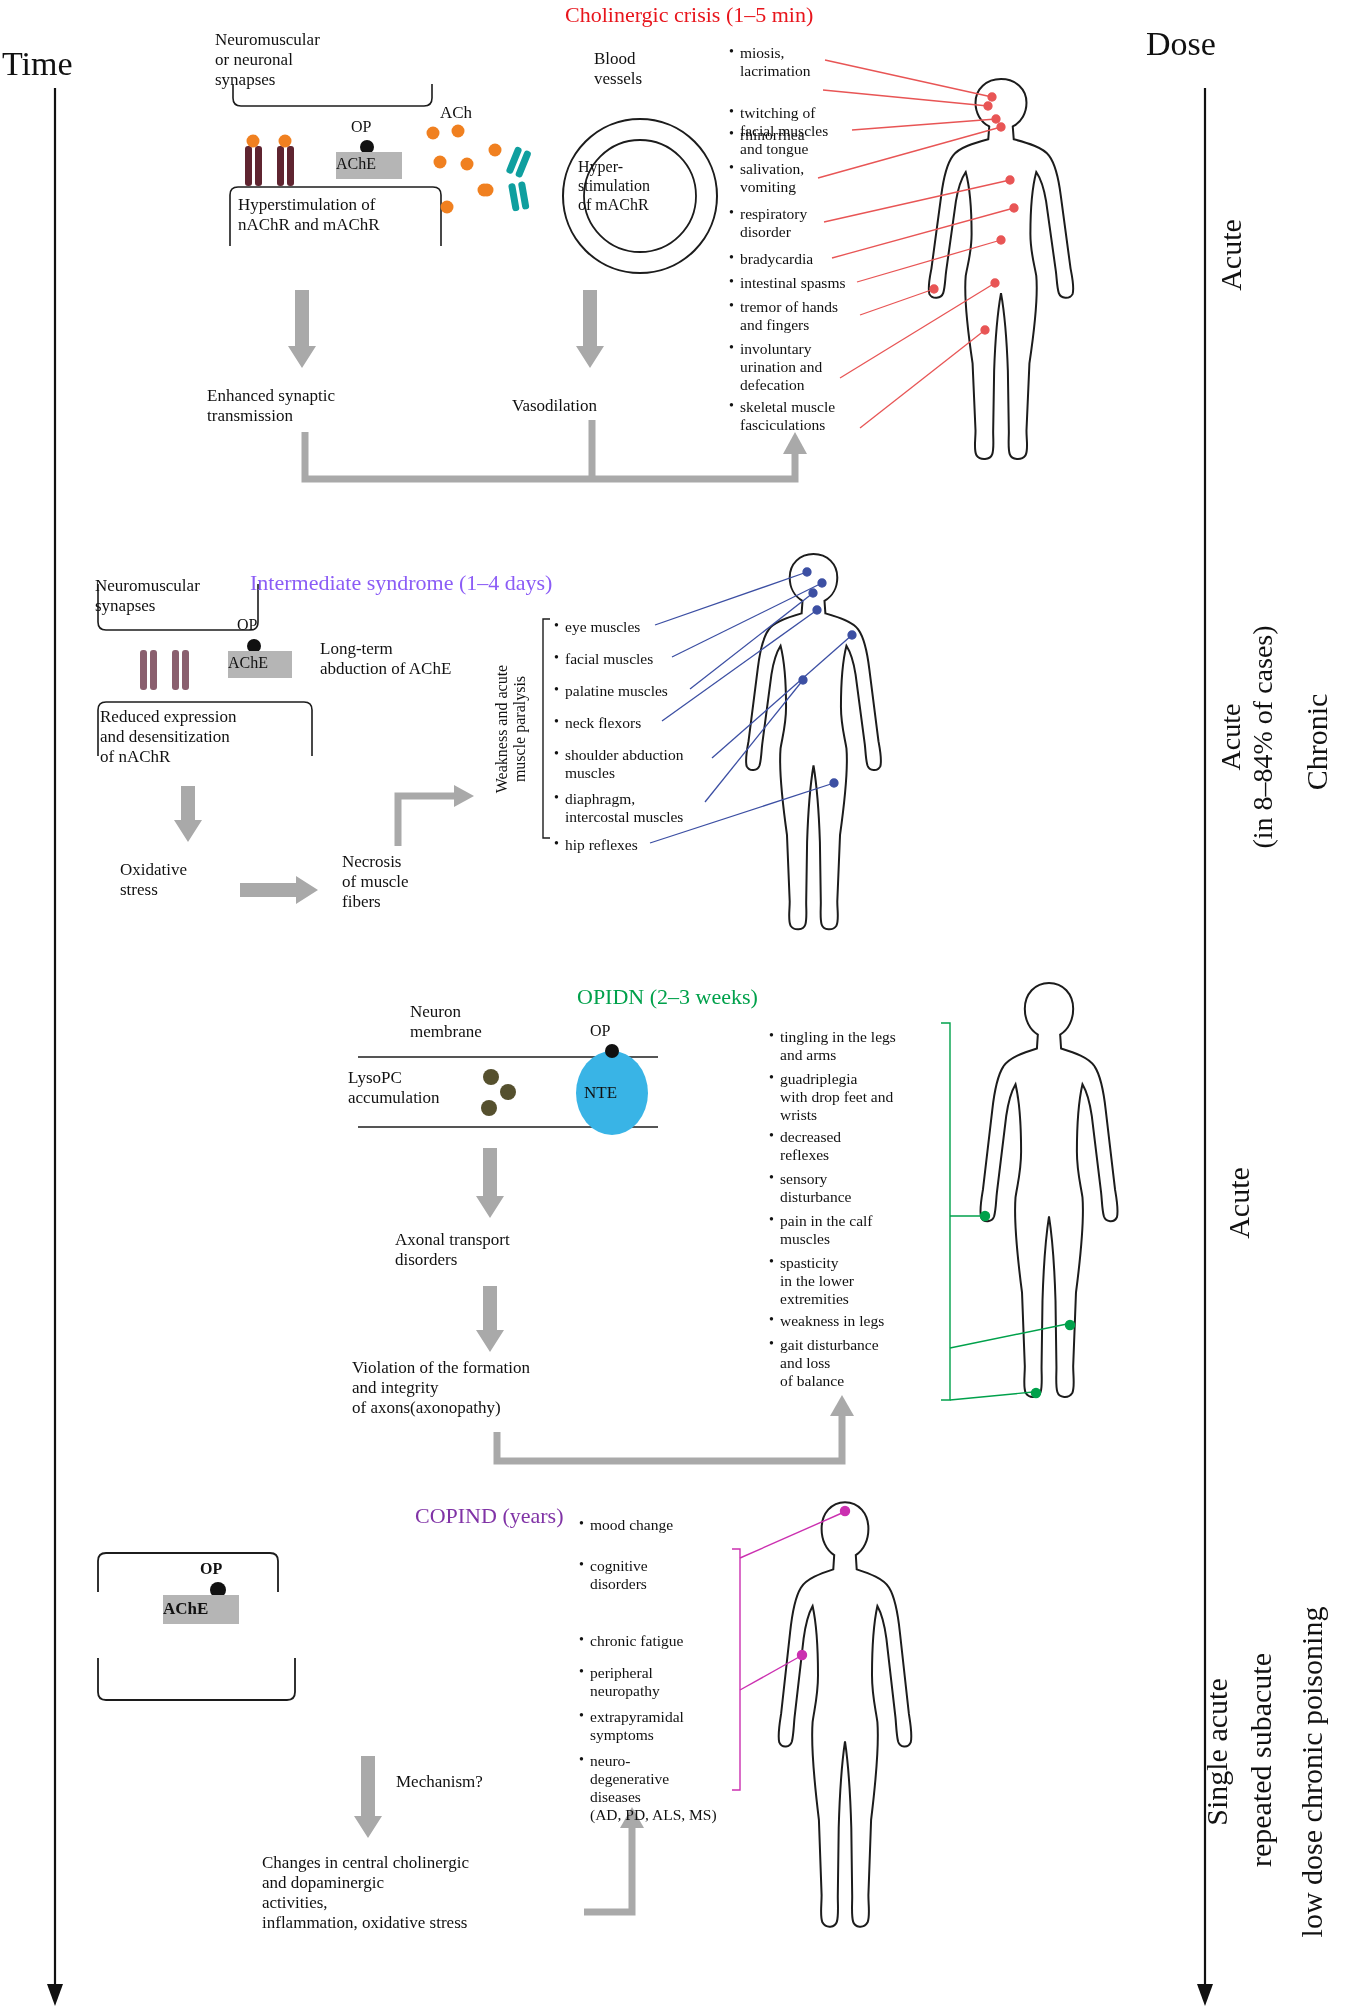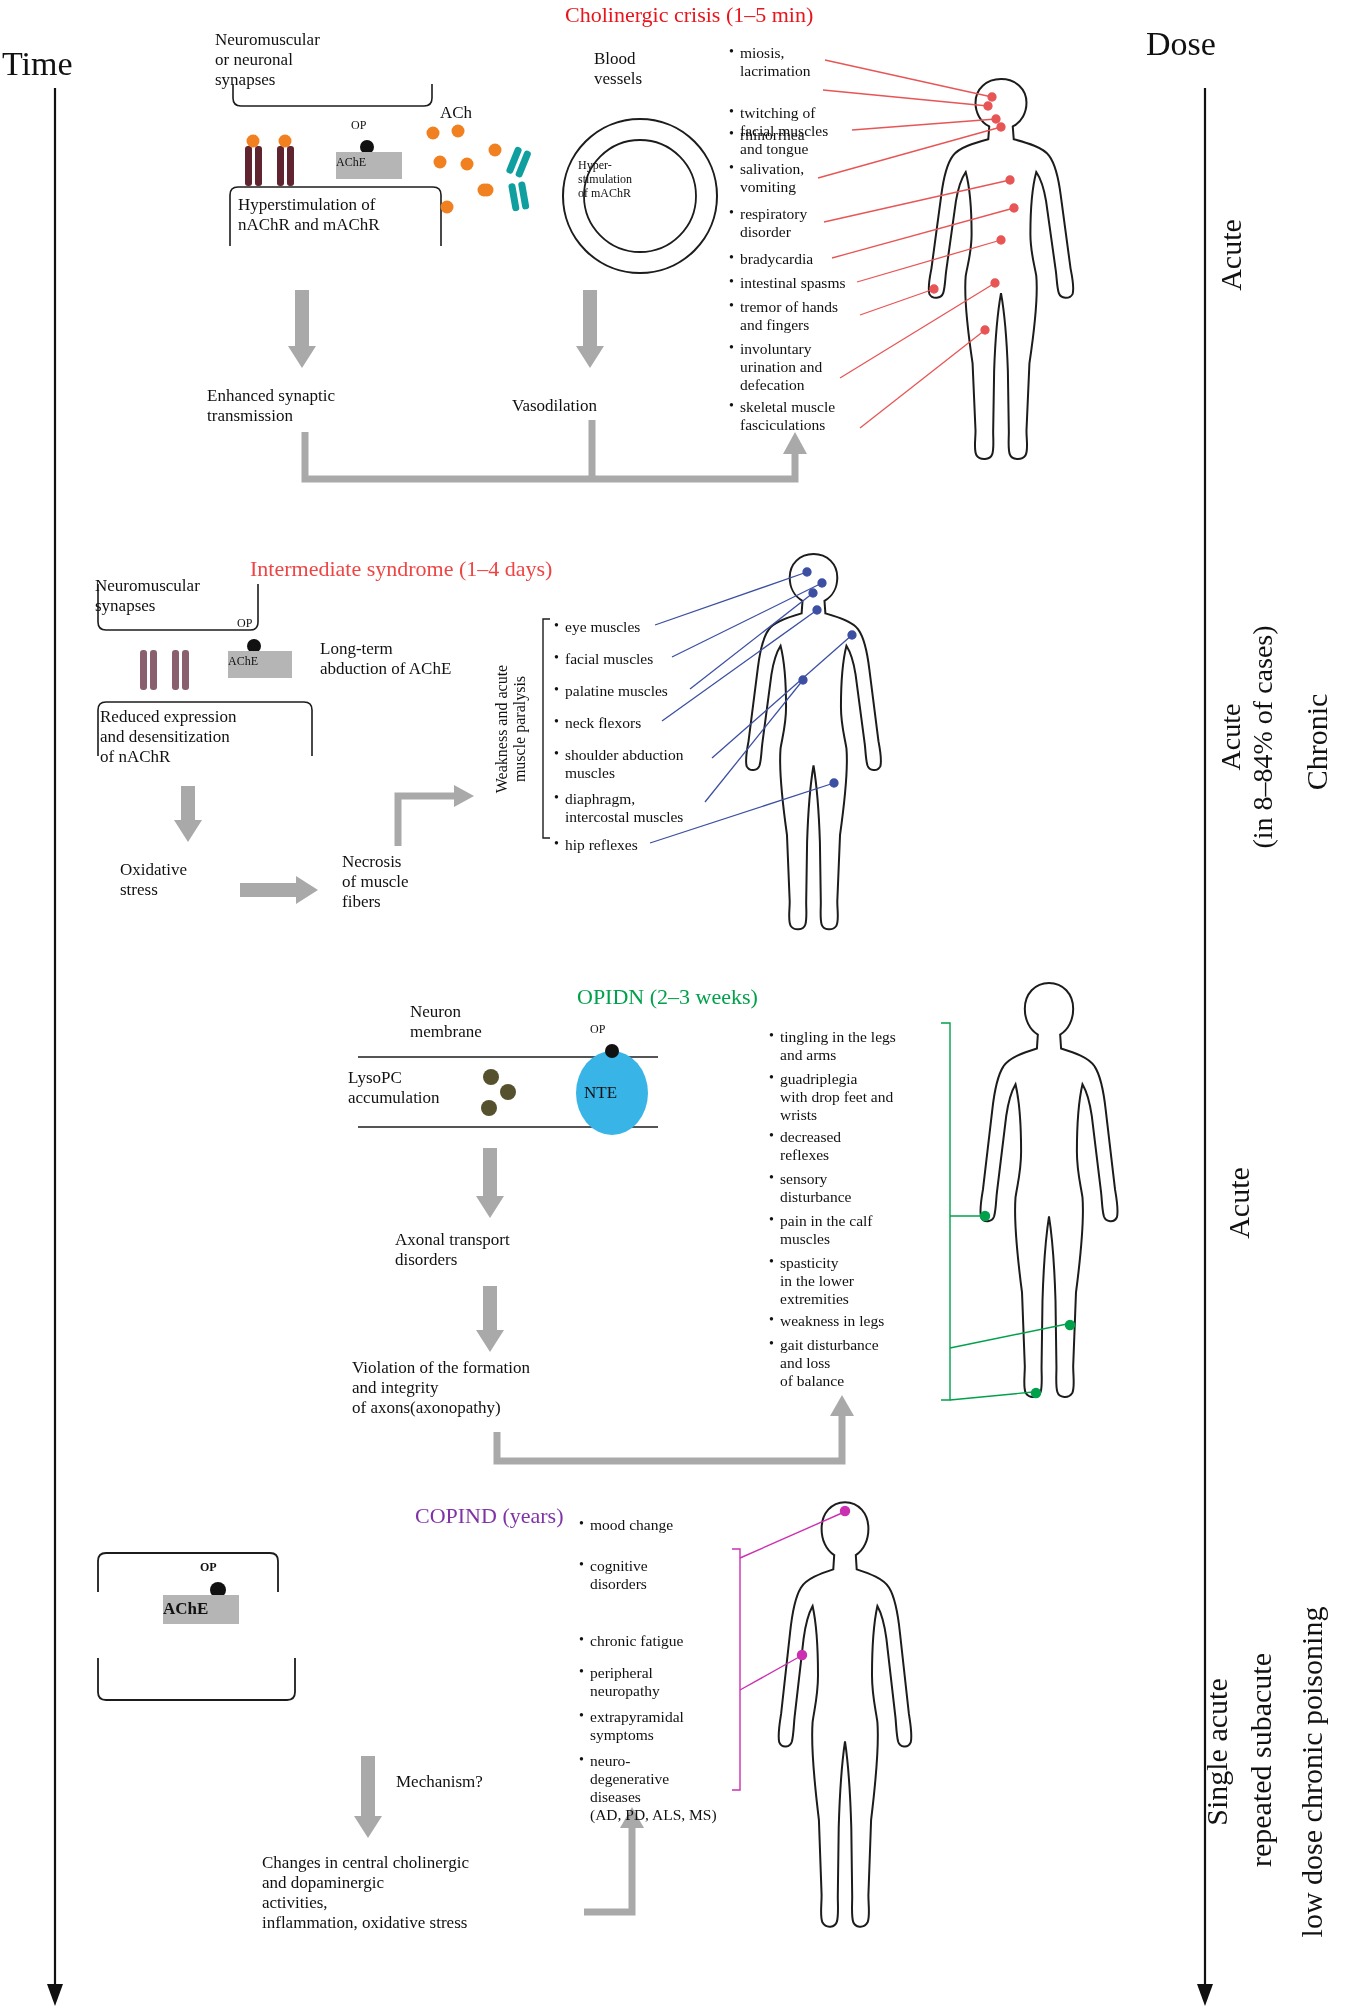--- a/index.html
+++ b/index.html
@@ -5,21 +5,21 @@
   * { margin:0; padding:0; box-sizing:border-box; }
   html,body { background:#ffffff; }
   body { width:1352px; height:2015px; position:relative; overflow:hidden;
          font-family:"Liberation Serif","DejaVu Serif",serif; color:#111; }
   #art { position:absolute; left:0; top:0; z-index:1; }
   .t  { position:absolute; z-index:2; font-size:17px; line-height:1.18;
         white-space:pre-line; color:#111; }
   .c  { }
   .title { font-size:22px; }
   .axis  { font-size:34px; }
-  .small { font-size:12px; }
+  .small { font-size:16px; }
   .bold  { font-weight:bold; }
   .li { position:absolute; z-index:2; font-size:15.5px; line-height:1.16;
         white-space:pre-line; padding-left:12px; }
   .li::before { content:"\2022"; position:absolute; left:1px; top:0;
                 font-size:14px; }
   .rot { transform:rotate(-90deg); transform-origin:center center;
          text-align:center; font-size:30px; line-height:1.15; }
   .rot28 { font-size:28px; }
 </style>
 </head>
@@ -251,21 +251,21 @@
 <div class="li" style="left:728px;top:250px;width:150px;">bradycardia</div>
 <div class="li" style="left:728px;top:274px;width:150px;">intestinal spasms</div>
 <div class="li" style="left:728px;top:298px;width:150px;">tremor of hands
 and fingers</div>
 <div class="li" style="left:728px;top:340px;width:150px;">involuntary
 urination and
 defecation</div>
 <div class="li" style="left:728px;top:398px;width:150px;">skeletal muscle
 fasciculations</div>
 
-<div class="t title c" style="left: 250px; top: 556px; width: 410px; color: #ef4444;">Intermediate syndrome (1–4 days)</div>
+<div class="t title c" style="left: 250px; top: 570px; width: 410px; color: #8b5cf6;">Intermediate syndrome (1–4 days)</div>
 <div class="t c" style="left:95px;top:576px;width:200px;">Neuromuscular
 synapses</div>
 <div class="t c small" style="left:237px;top:616px;width:34px;">OP</div>
 <div class="t c small" style="left:228px;top:654px;width:64px;">AChE</div>
 <div class="t c" style="left:320px;top:639px;width:215px;">Long-term
 abduction of AChE</div>
 <div class="t c" style="left:100px;top:707px;width:225px;">Reduced expression
 and desensitization
 of nAChR</div>
 <div class="t c" style="left:120px;top:860px;width:120px;">Oxidative

